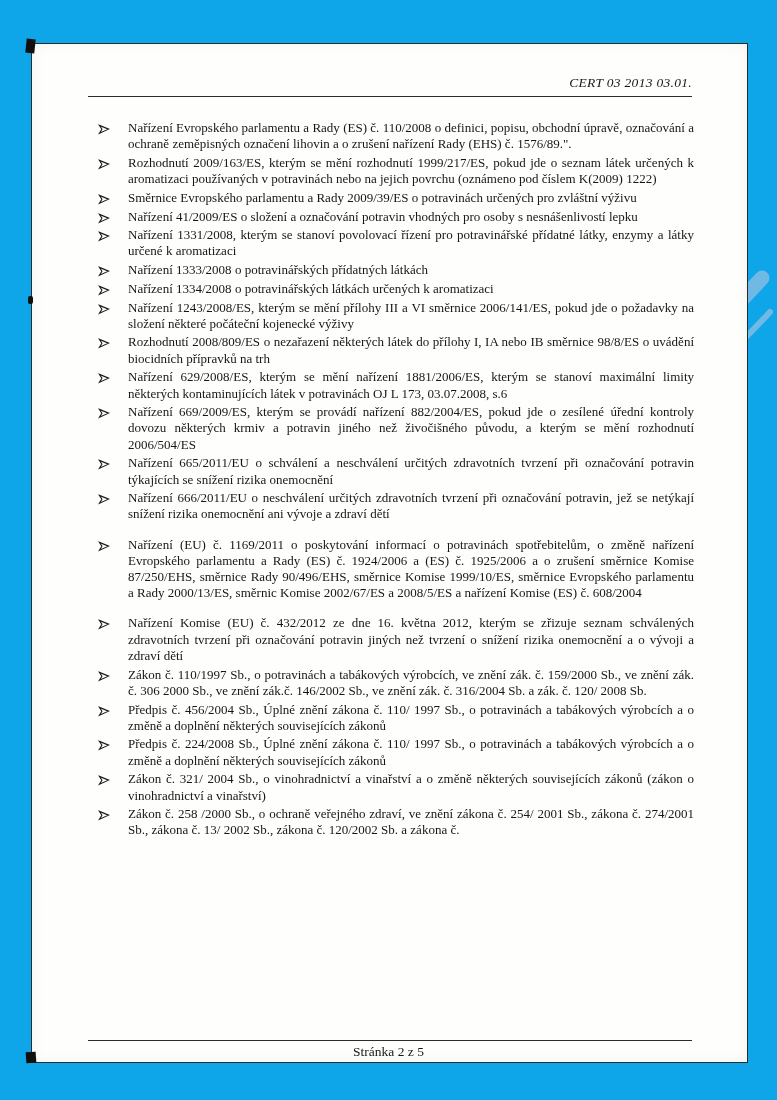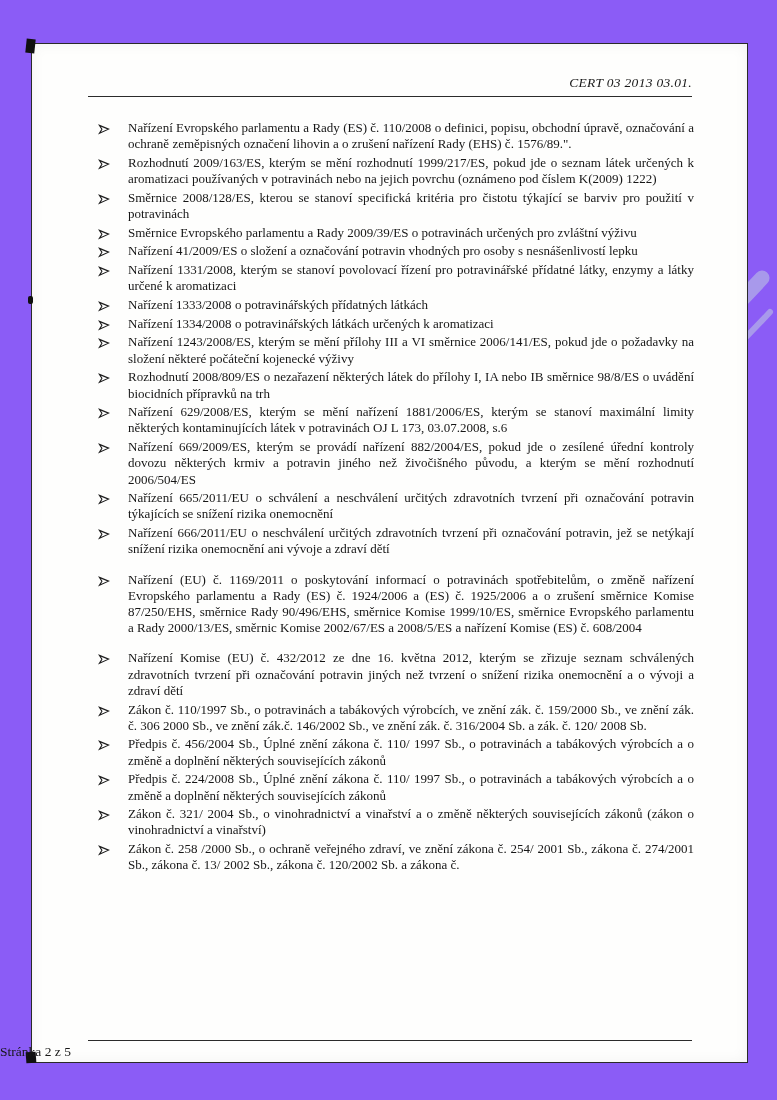--- a/index.html
+++ b/index.html
@@ -8,21 +8,21 @@
     position: relative;
     background: #f7f7f5;
     font-family: "Liberation Serif", serif;
     color: #161616;
     overflow: hidden;
   }
   .page {
     position: absolute;
     left: 0; top: 0;
     width: 777px; height: 1100px;
-    background: #8b5cf6;
+    background: #0ea5e9;
   }
   .scan-frame {
     position: absolute;
     left: 31px; top: 43px;
     width: 717px; height: 1020px;
     border: 1.5px solid #2a2a2a;
     box-shadow: inset 0 0 14px rgba(0,0,0,0.05);
     background: #fefefd;
   }
   .artifact { position: absolute; background: #101010; }
@@ -58,21 +58,21 @@
   li.item { position: relative; padding-left: 31px; margin-bottom: 2.5px; }
   li.item.gap { margin-top: 14px; }
   .bullet-icon {
     position: absolute; left: 1px; top: 3px;
     width: 12px; height: 11px; display: inline-block;
   }
   b { font-weight: normal; }
   .footer-text {
     position: absolute;
     left: 0; top: 1044px; width: 777px;
-    text-align: left;
+    text-align: center;
     font-size: 13.5px;
   }
 </style>
 </head>
 <body>
 
 <div class="page">
 
   <svg class="watermark" viewBox="0 0 777 1100" fill="none">
     <path d="M 585 432 C 645 395, 705 340, 762 278" stroke-width="15" stroke-linecap="round" stroke="#c1cbe3"></path>
@@ -90,23 +90,20 @@
   <div class="rule header-rule"></div>
 
   <div class="content">
     <ul class="reg-list">
         <li class="item"><span class="bullet-icon"><svg viewBox="0 0 13 12" width="12" height="11">
               <polygon points="1.5,1.5 11.5,5.6 1.5,10.2 4.2,5.8" fill="#ffffff" stroke="#1d1d1d" stroke-width="1.2" stroke-linejoin="miter"></polygon>
             </svg></span><b>Nařízení Evropského parlamentu a Rady (ES) č. 110/2008</b><span> o definici, popisu, obchodní úpravě, označování a ochraně zeměpisných označení lihovin a o zrušení nařízení Rady (EHS) č. 1576/89.".</span></li>
         <li class="item"><span class="bullet-icon"><svg viewBox="0 0 13 12" width="12" height="11">
               <polygon points="1.5,1.5 11.5,5.6 1.5,10.2 4.2,5.8" fill="#ffffff" stroke="#1d1d1d" stroke-width="1.2" stroke-linejoin="miter"></polygon>
             </svg></span><b>Rozhodnutí 2009/163/ES,</b><span> kterým se mění rozhodnutí 1999/217/ES, pokud jde o seznam látek určených k aromatizaci používaných v potravinách nebo na jejich povrchu (oznámeno pod číslem K(2009) 1222)</span></li>
-        <li class="item"><span class="bullet-icon"><svg viewBox="0 0 13 12" width="12" height="11">
-              <polygon points="1.5,1.5 11.5,5.6 1.5,10.2 4.2,5.8" fill="#ffffff" stroke="#1d1d1d" stroke-width="1.2" stroke-linejoin="miter"></polygon>
-            </svg></span><b>Směrnice 2008/128/ES,</b><span> kterou se stanoví specifická kritéria pro čistotu týkající se barviv pro použití v potravinách</span></li>
         <li class="item"><span class="bullet-icon"><svg viewBox="0 0 13 12" width="12" height="11">
               <polygon points="1.5,1.5 11.5,5.6 1.5,10.2 4.2,5.8" fill="#ffffff" stroke="#1d1d1d" stroke-width="1.2" stroke-linejoin="miter"></polygon>
             </svg></span><b>Směrnice Evropského parlamentu a Rady 2009/39/ES</b><span> o potravinách určených pro zvláštní výživu</span></li>
         <li class="item"><span class="bullet-icon"><svg viewBox="0 0 13 12" width="12" height="11">
               <polygon points="1.5,1.5 11.5,5.6 1.5,10.2 4.2,5.8" fill="#ffffff" stroke="#1d1d1d" stroke-width="1.2" stroke-linejoin="miter"></polygon>
             </svg></span><b>Nařízení 41/2009/ES</b><span> o složení a označování potravin vhodných pro osoby s nesnášenlivostí lepku</span></li>
         <li class="item"><span class="bullet-icon"><svg viewBox="0 0 13 12" width="12" height="11">
               <polygon points="1.5,1.5 11.5,5.6 1.5,10.2 4.2,5.8" fill="#ffffff" stroke="#1d1d1d" stroke-width="1.2" stroke-linejoin="miter"></polygon>
             </svg></span><b>Nařízení 1331/2008,</b><span> kterým se stanoví povolovací řízení pro potravinářské přídatné látky, enzymy a látky určené k aromatizaci</span></li>
         <li class="item"><span class="bullet-icon"><svg viewBox="0 0 13 12" width="12" height="11">

